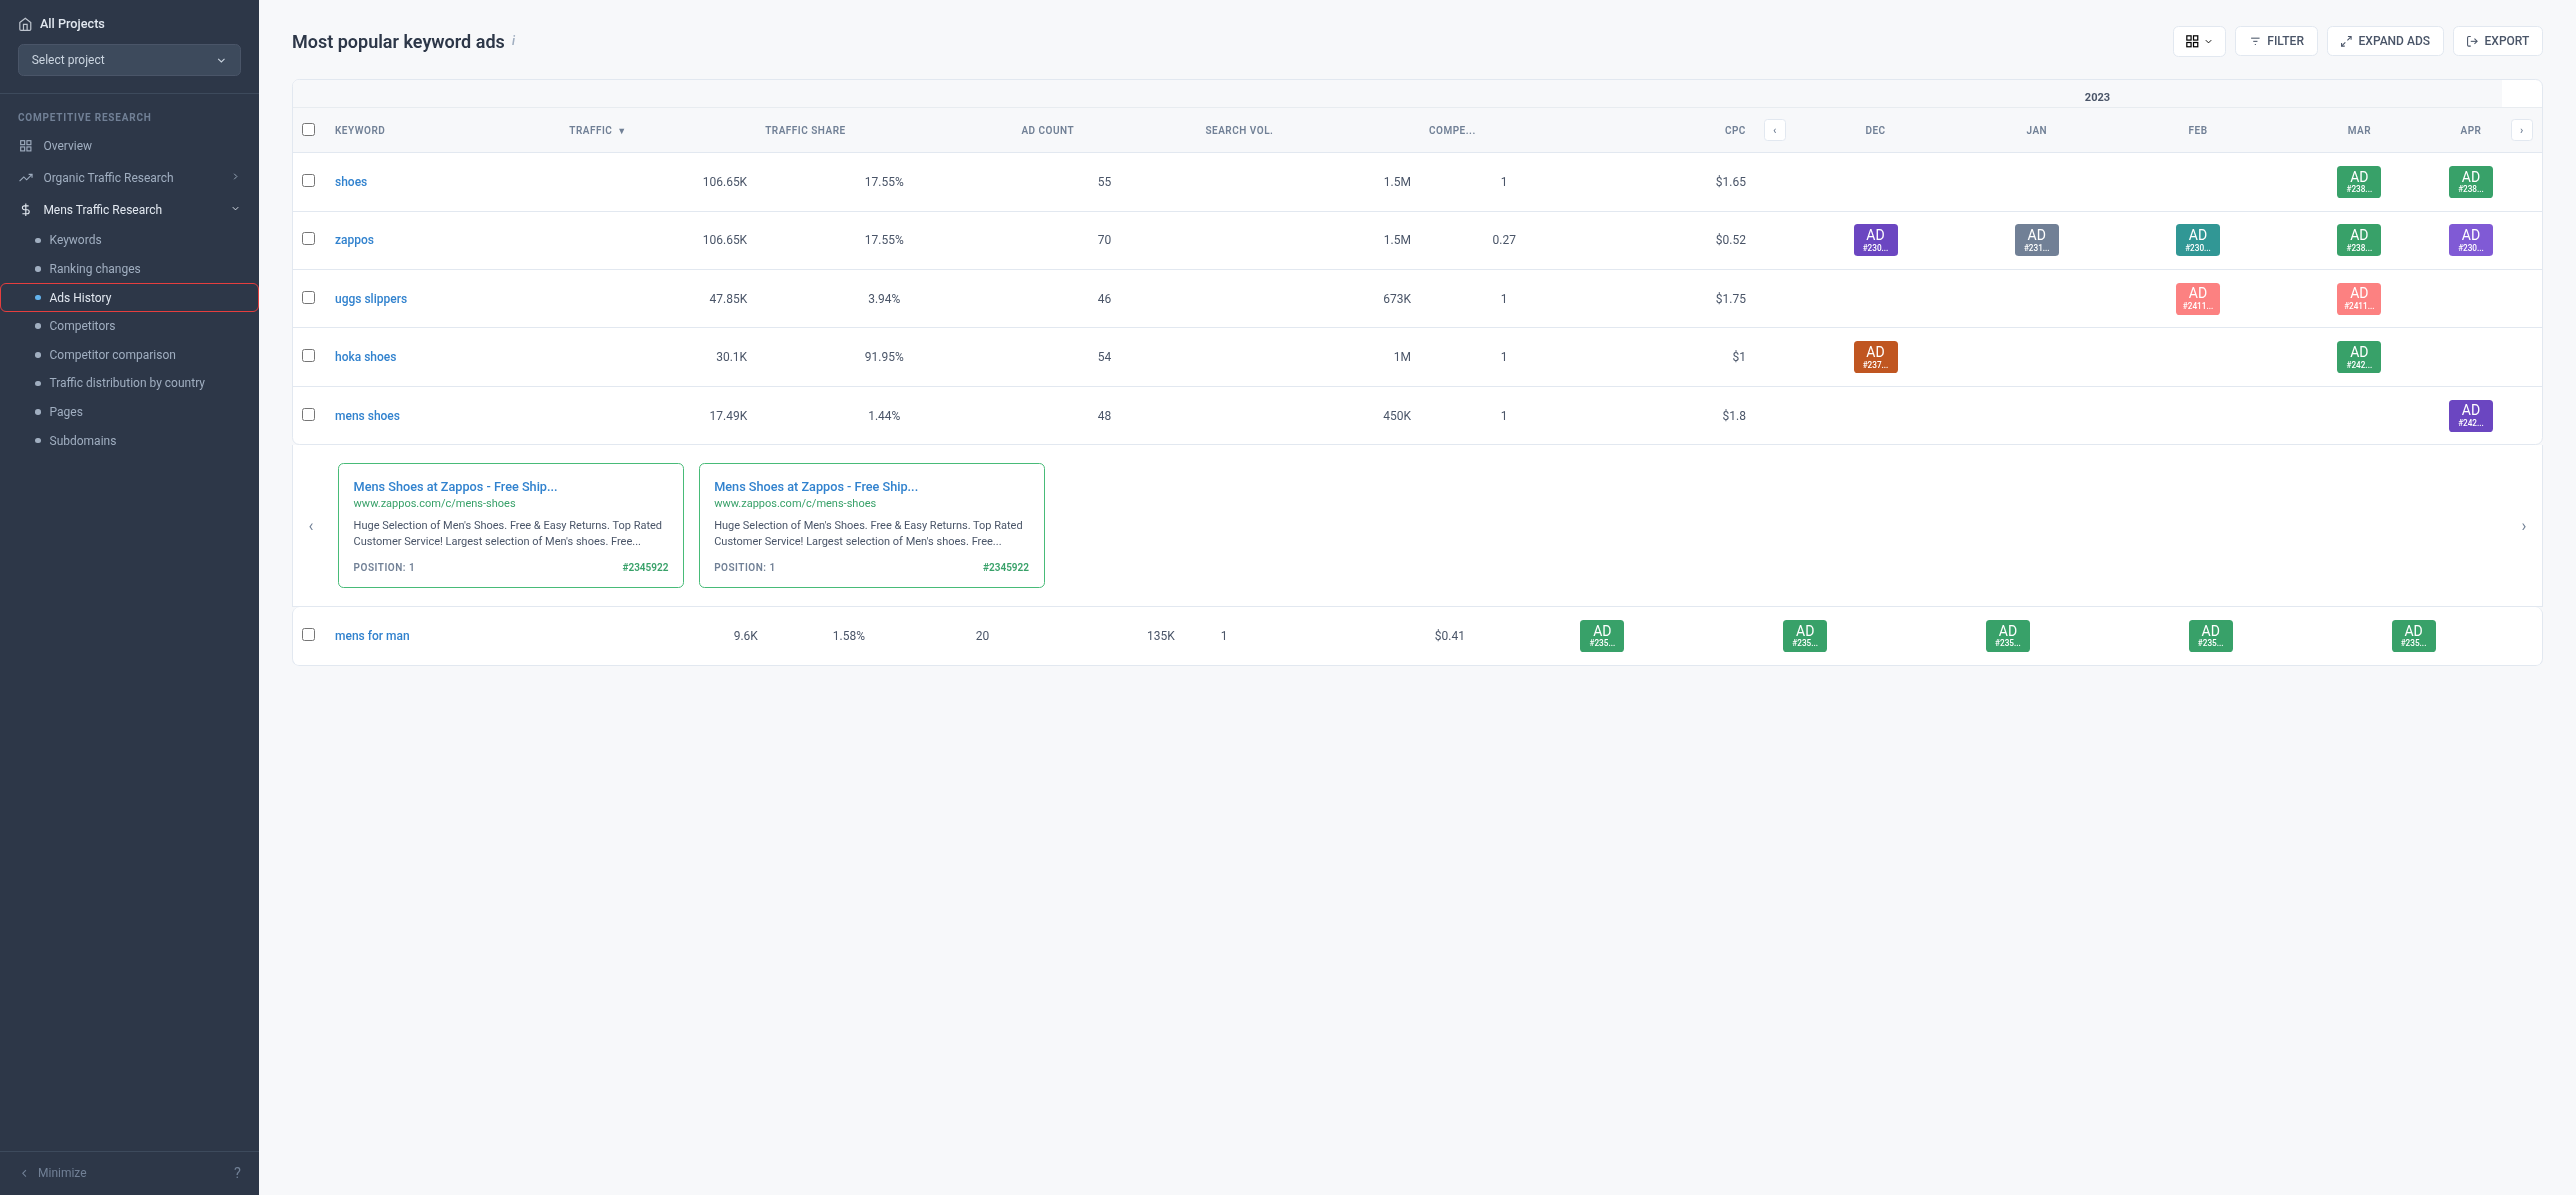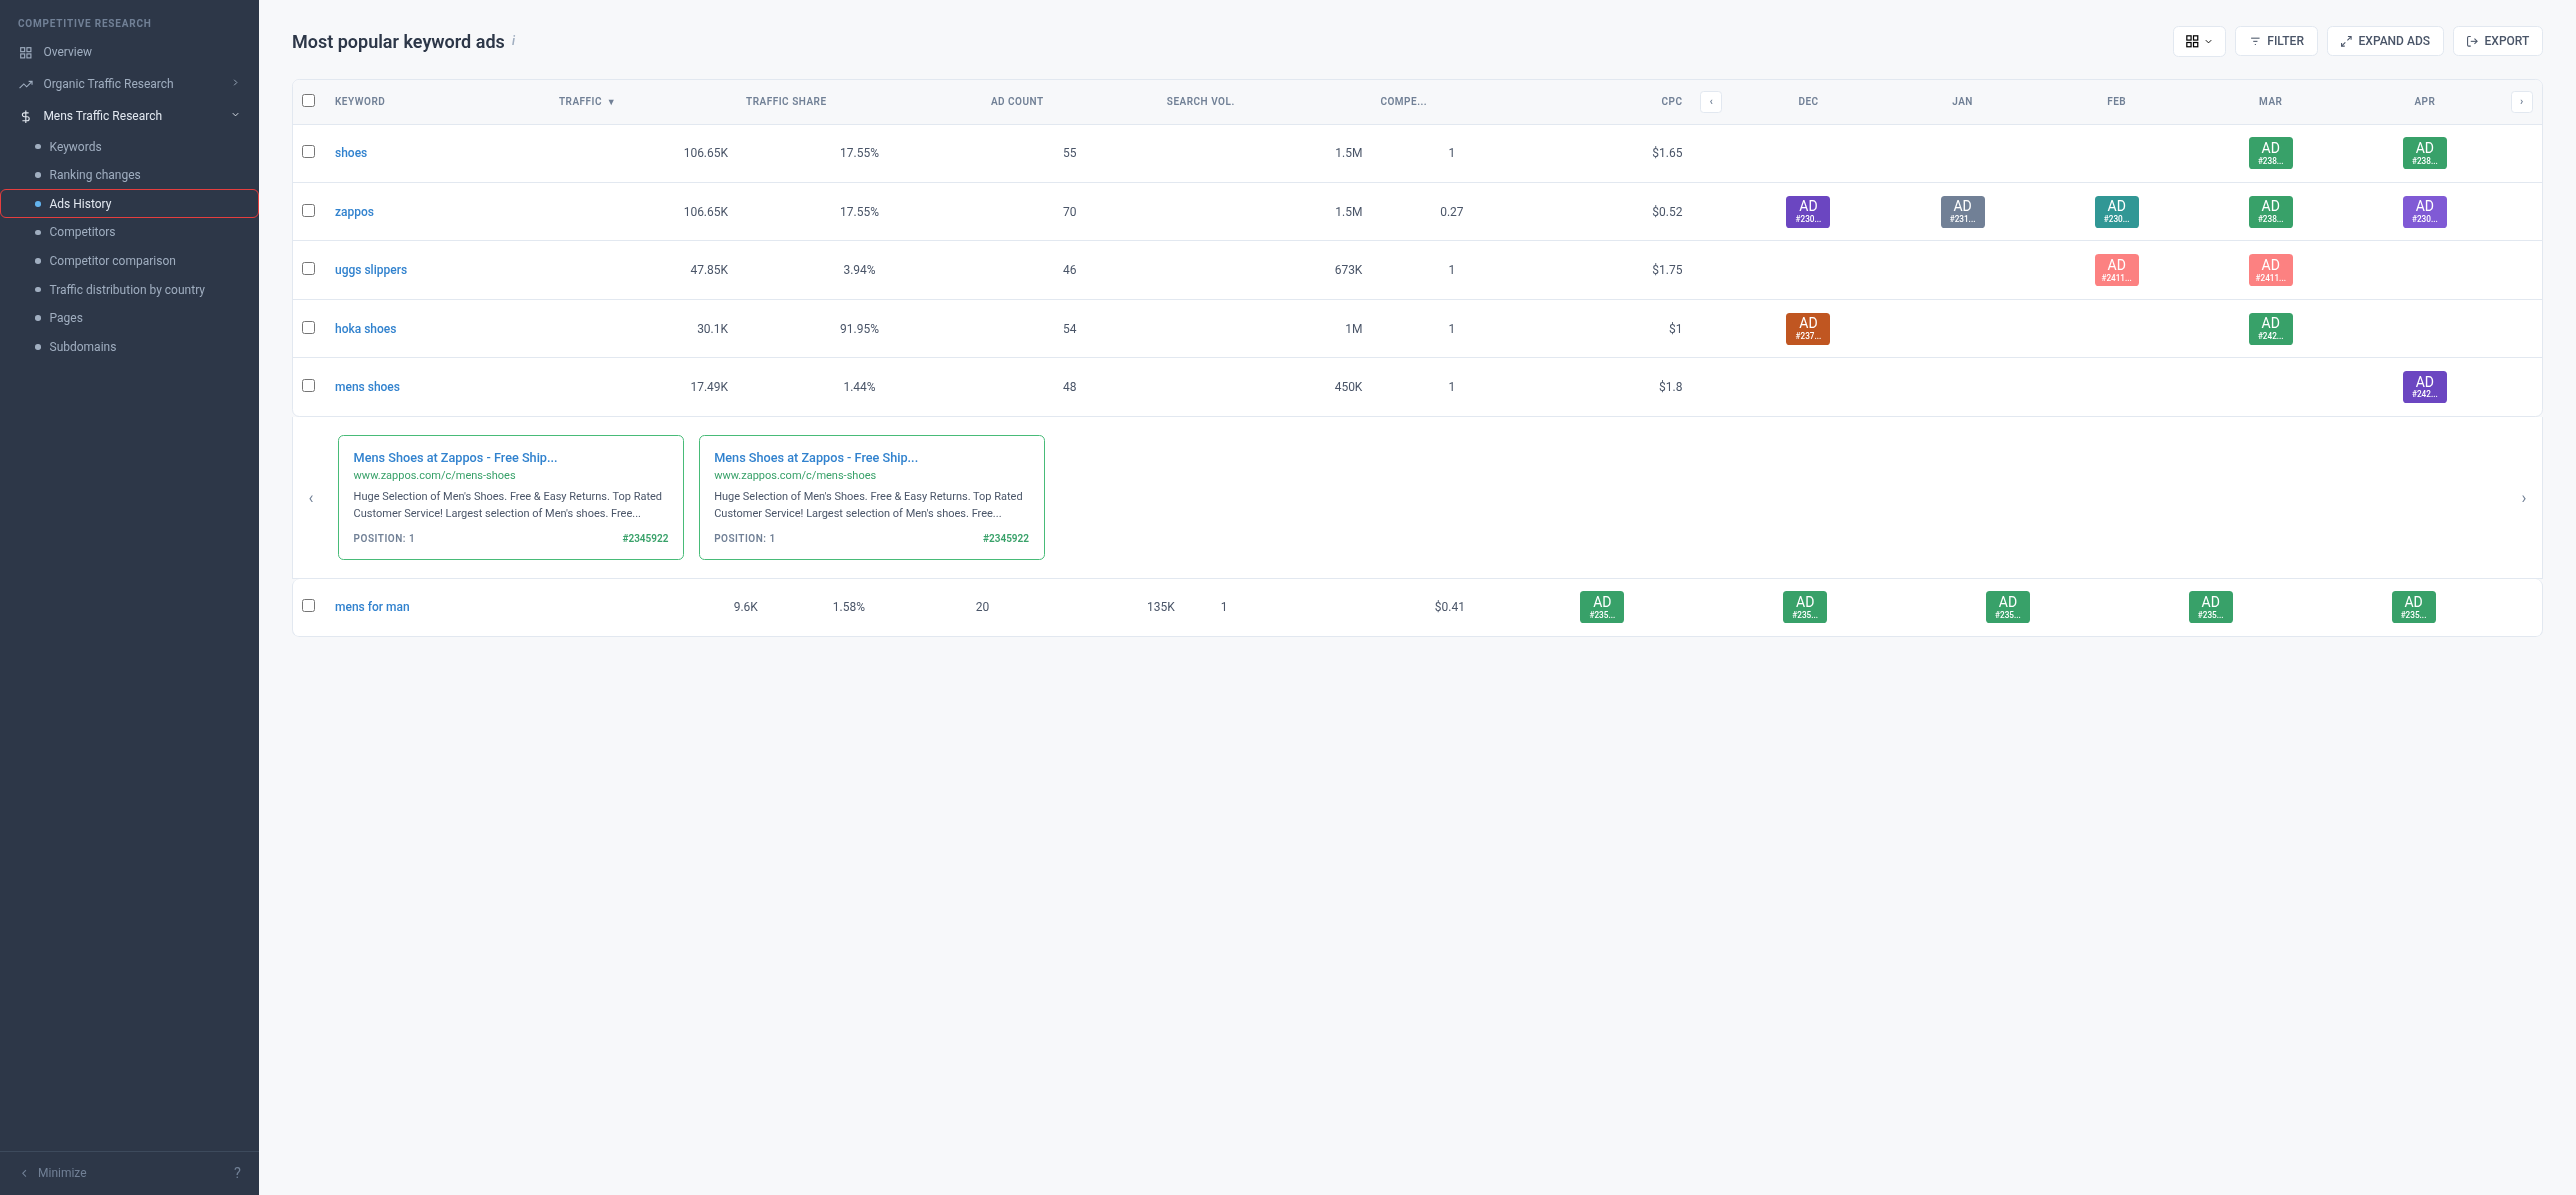--- a/index.html
+++ b/index.html
@@ -332,20 +332,35 @@
     }
     .year-row {
       background: #f7f8fa;
       border-bottom: 0.9px solid #e8ecf0;
     }
   </style>
 </head>
 <body>
 
 <div class="sidebar">
+  <div class="sidebar-top">
+    <div class="all-projects">
+      <svg width="14.6" height="14.6" fill="none" stroke="currentColor" stroke-width="2" viewBox="0 0 24 24">
+          <path d="M3 9l9-7 9 7v11a2 2 0 01-2 2H5a2 2 0 01-2-2z"></path>
+          <polyline points="9 22 9 12 15 12 15 22"></polyline>
+        </svg>
+      <span>All Projects</span>
+    </div>
+    <div class="project-select">
+      <span>Select project</span>
+      <svg width="12.7" height="12.7" fill="none" stroke="currentColor" stroke-width="2" viewBox="0 0 24 24">
+          <polyline points="6 9 12 15 18 9"></polyline>
+        </svg>
+    </div>
+  </div>
 
   <div class="sidebar-section-title">COMPETITIVE RESEARCH</div>
 
   <div class="sidebar-item">
     <div class="icon-wrap">
       <svg width="13.6" height="13.6" fill="none" stroke="currentColor" stroke-width="2" viewBox="0 0 24 24">
           <rect x="3" y="3" width="7" height="7"></rect>
           <rect x="14" y="3" width="7" height="7"></rect>
           <rect x="3" y="14" width="7" height="7"></rect>
           <rect x="14" y="14" width="7" height="7"></rect>
@@ -468,20 +483,25 @@
             <path d="M9 21H5a2 2 0 01-2-2V5a2 2 0 012-2h4"></path>
           </svg>
         <span>EXPORT</span>
       </div>
     </div>
   </div>
 
   <div class="table-wrap">
     <table>
       <thead>
+        <tr class="year-row">
+          <th colspan="8" style="border:none; background:#f7f8fa; height:9px;"></th>
+          <th colspan="5" class="year-header">2023</th>
+          <th style="border:none; background:#f7f8fa; width:27px;"></th>
+        </tr>
         <tr>
           <th class="checkbox-col">
             <input type="checkbox" style="">
           </th>
           <th>
             <span>KEYWORD</span>
           </th>
           <th style="cursor:pointer;">
             <span>TRAFFIC</span>
             <span class="sort-icon">▼</span>

